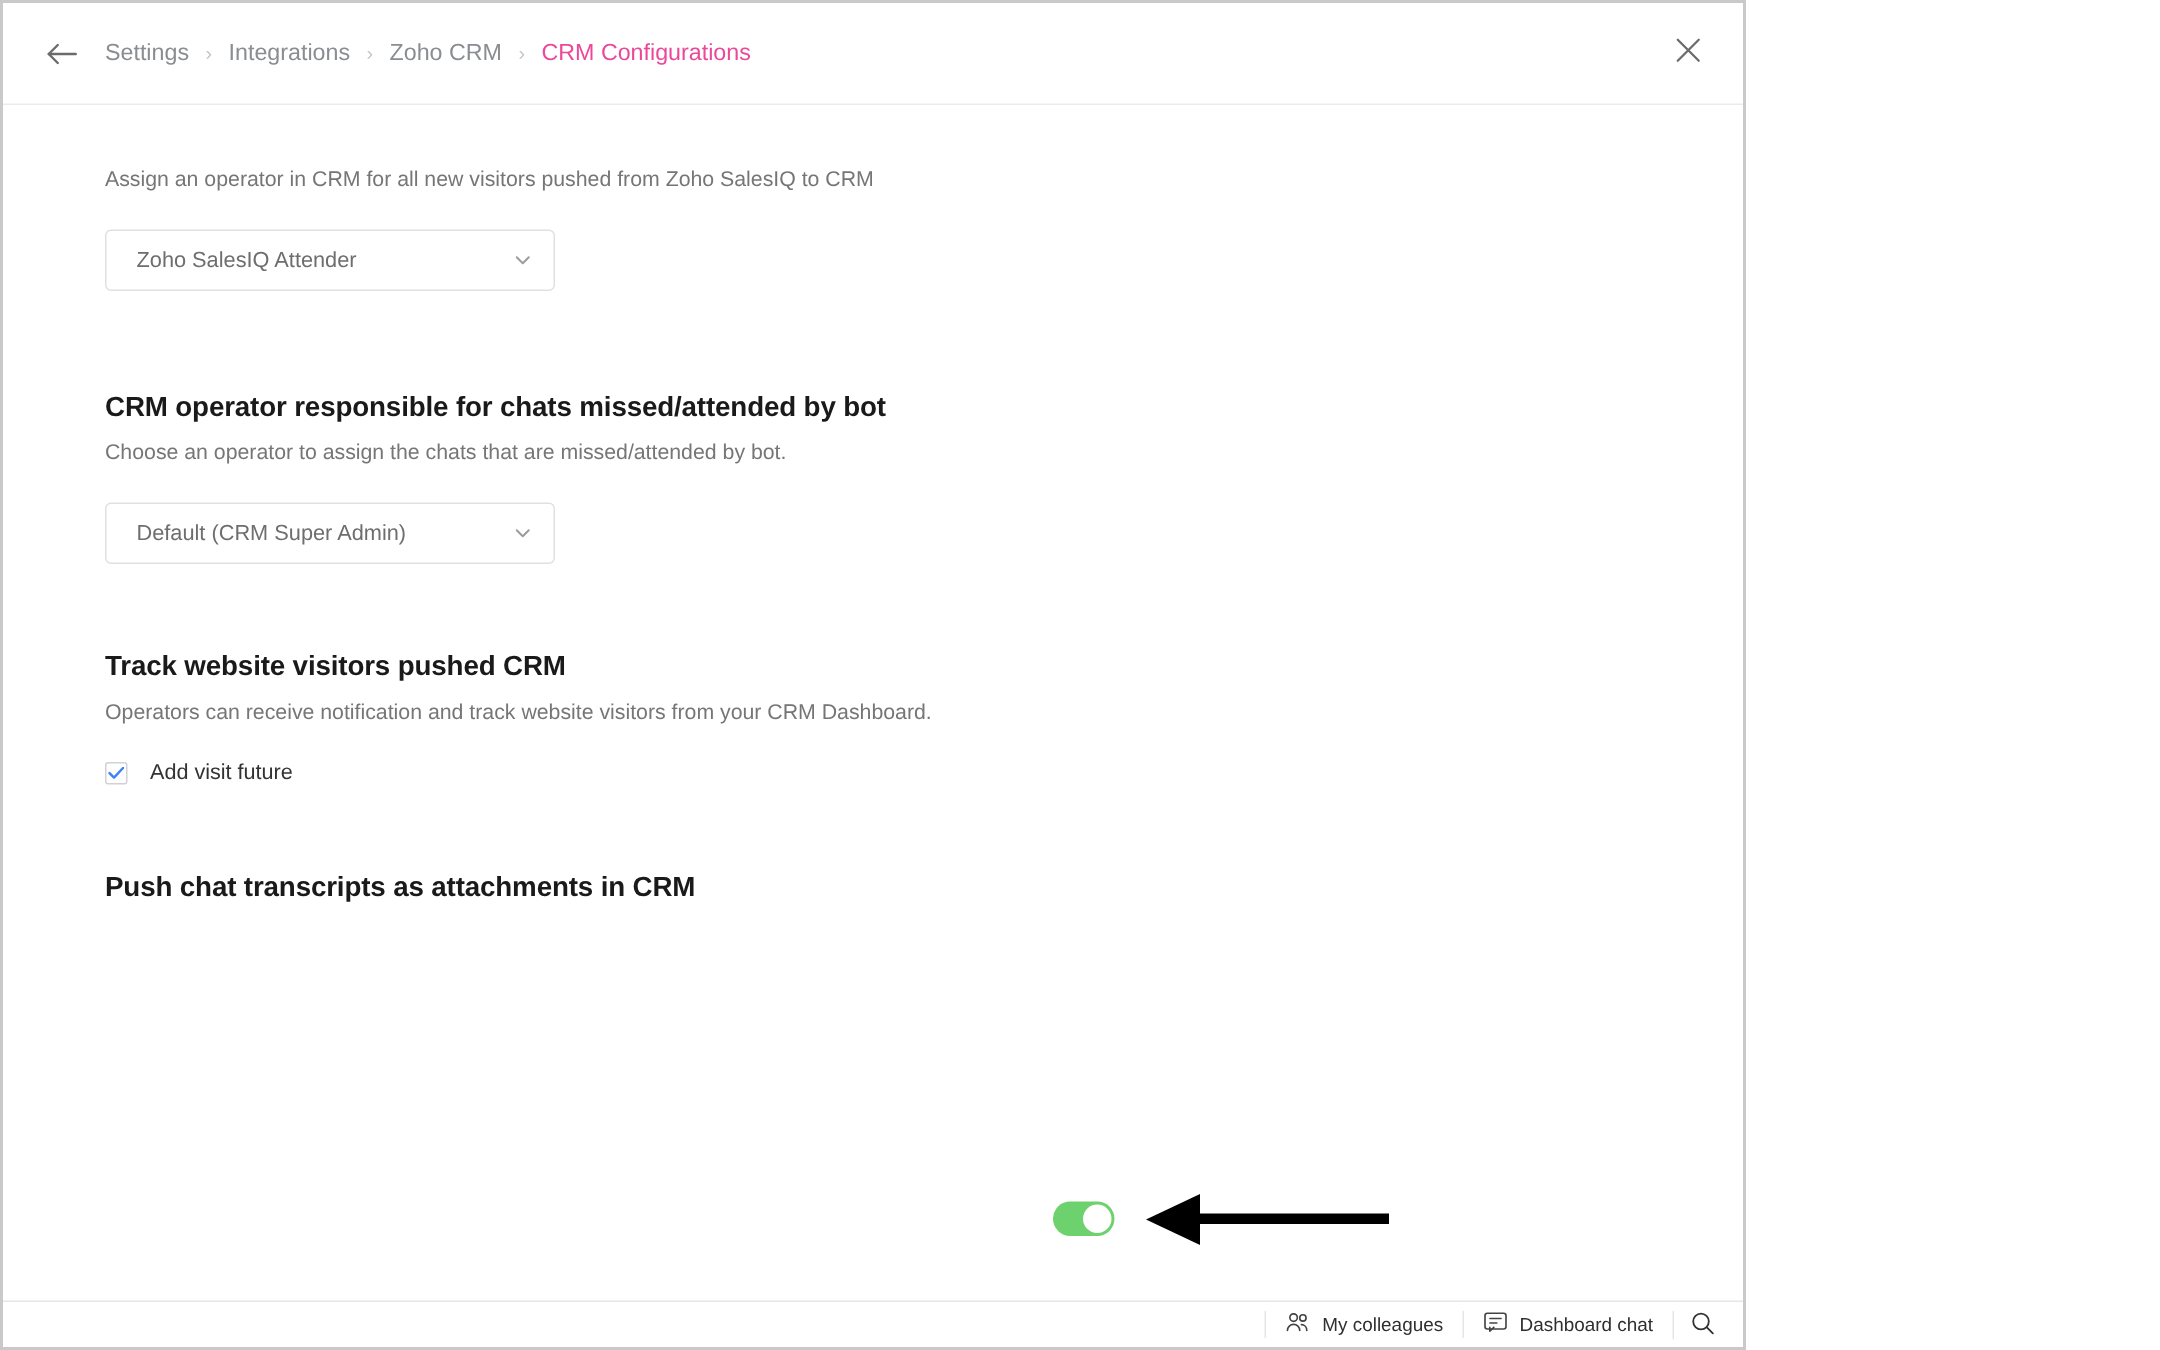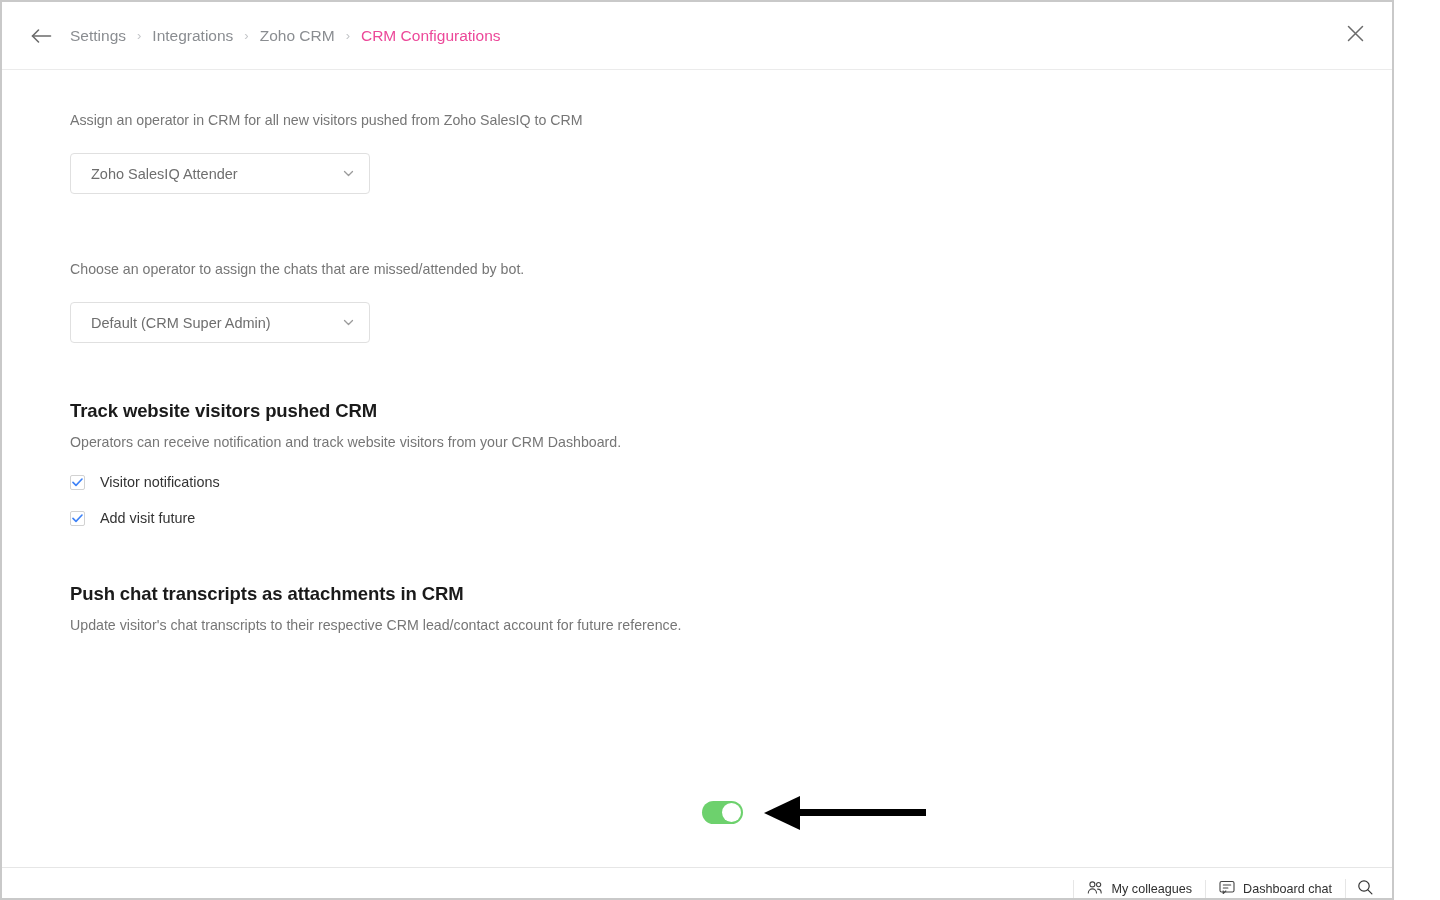--- a/index.html
+++ b/index.html
@@ -9,21 +9,21 @@
     width: 1440px;
     height: 900px;
     overflow: hidden;
     background: #ffffff;
     font-family: "Liberation Sans", sans-serif;
     -webkit-font-smoothing: antialiased;
   }
 
   .window {
     position: relative;
-    width: 1394px;
+    width: 1164px;
     height: 900px;
     background: #ffffff;
     border: 2px solid #c9c9c9;
     display: flex;
     flex-direction: column;
   }
 
   
   .header {
     position: relative;
@@ -205,21 +205,21 @@
   }
 
   
   .footer {
     flex: 0 0 31px;
     height: 31px;
     border-top: 1px solid #e6e6e6;
     background: #fff;
     display: flex;
     justify-content: flex-end;
-    align-items: flex-end;
+    align-items: center;
   }
   .footer-item {
     display: flex;
     align-items: center;
     gap: 8px;
     padding: 0 13px;
     border-left: 1px solid #e6e6e6;
     font-size: 12.6px;
     color: #2f2f2f;
     cursor: pointer;
@@ -273,60 +273,52 @@
           <span class="select-caret">
             <svg width="15" height="15" viewBox="0 0 15 15" fill="none">
               <path d="M3.5 5.5l4 4 4-4" stroke="#9b9b9b" stroke-width="1.3" stroke-linecap="round" stroke-linejoin="round"></path>
             </svg>
           </span>
         </div>
 
       </div>
 
       <div class="section" style="margin-top:64px;">
+        <div class="section-title">CRM operator responsible for chats missed/attended by bot</div>
         <div class="section-desc">Choose an operator to assign the chats that are missed/attended by bot.</div>
 
         <div class="select">
           <span class="select-value">Default (CRM Super Admin)</span>
           <span class="select-caret">
             <svg width="15" height="15" viewBox="0 0 15 15" fill="none">
               <path d="M3.5 5.5l4 4 4-4" stroke="#9b9b9b" stroke-width="1.3" stroke-linecap="round" stroke-linejoin="round"></path>
             </svg>
           </span>
         </div>
       </div>
 
       <div class="section" style="margin-top:55px;">
         <div class="section-title">Track website visitors pushed CRM</div>
         <div class="section-desc">Operators can receive notification and track website visitors from your CRM Dashboard.</div>
 
         <div style="margin-top:21px;">
-          <div class="checkbox-row">
-            <span class="checkbox-box">
-              <svg width="11" height="9" viewBox="0 0 11 9" fill="none">
-                <path d="M1 4.4l3 3L10 1" stroke="#3e82f7" stroke-width="1.6" stroke-linecap="round" stroke-linejoin="round"></path>
-              </svg>
-            </span>
-            <span class="checkbox-label">Visitor notifications</span>
-          </div>
 
           <div class="checkbox-row">
             <span class="checkbox-box">
               <svg width="11" height="9" viewBox="0 0 11 9" fill="none">
                 <path d="M1 4.4l3 3L10 1" stroke="#3e82f7" stroke-width="1.6" stroke-linecap="round" stroke-linejoin="round"></path>
               </svg>
             </span>
             <span class="checkbox-label">Add visit future</span>
           </div>
         </div>
       </div>
 
       <div class="section" style="margin-top:55px;">
         <div class="section-title">Push chat transcripts as attachments in CRM</div>
-        <div class="section-desc" style="max-width:640px;">Update visitor's chat transcripts to their respective CRM lead/contact account for future reference.</div>
       </div>
 
       <div class="toggle" style="position:absolute; left:700px; top:731px;">
         <span class="knob"></span>
       </div>
 
       <div class="annotation-arrow" style="left:762px; top:726px;">
         <svg width="170" height="34" viewBox="0 0 170 34" fill="none">
           <polygon points="0,17 36,0 36,34" fill="#000000"></polygon>
           <rect x="34" y="13" width="128" height="7" fill="#000000"></rect>

